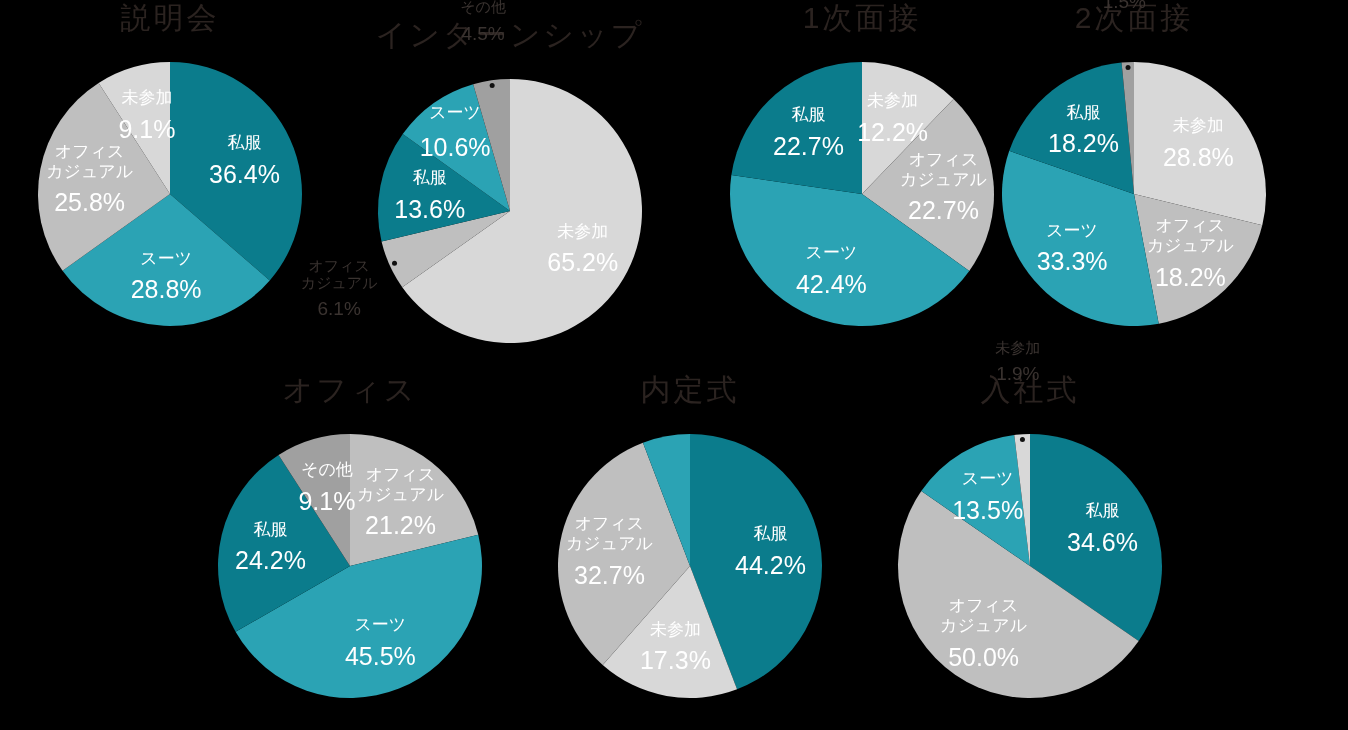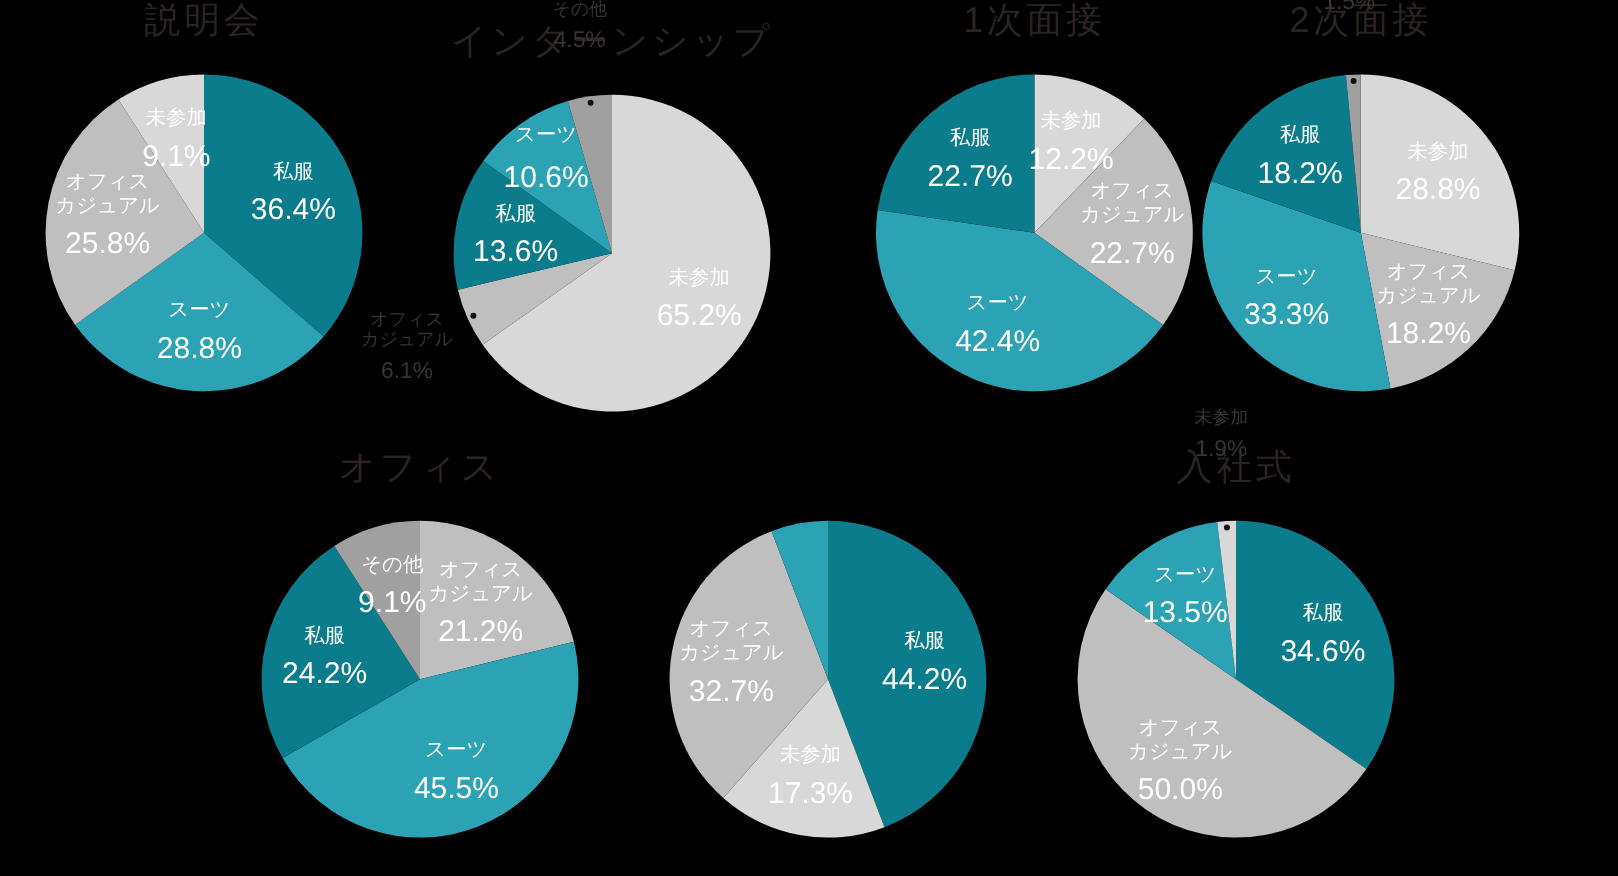--- a/index.html
+++ b/index.html
@@ -188,20 +188,21 @@
             <text x="90.48165897826308" y="146.64492208357836" class="lbl lbl-val" font-size="32">24.2%</text>
           </g>
           <g class="lbl">
             <text x="146.9205818283334" y="54.98168330346513" class="lbl lbl-name">その他</text>
             <text x="146.9205818283334" y="87.48168330346513" class="lbl lbl-val" font-size="26">9.1%</text>
           </g>
         </svg>
       </div>
     </div>
     <div class="chart-cell" style="left: 520px; top: 372px;">
+      <div class="chart-title">内定式</div>
       <div class="pie-wrap">
         <svg width="340" height="300" viewBox="0 0 340 300">
           <path d="M 170 150 L 170 18 A 132 132 0 0 1 217.0463679901491 273.33142040427276 Z" fill="#0b7c8c" class="slab"></path>
           <path d="M 170 150 L 217.0463679901491 273.33142040427276 A 132 132 0 0 1 82.70683377727794 249.01466119122063 Z" fill="#d8d8d8" class="slab"></path>
           <path d="M 170 150 L 82.70683377727794 249.01466119122063 A 132 132 0 0 1 122.95363200985093 26.668579595727195 Z" fill="#bfbfbf" class="slab"></path>
           <path d="M 170 150 L 122.95363200985093 26.668579595727195 A 132 132 0 0 1 169.99999999999997 18 Z" fill="#2ba3b4" class="slab"></path>
           <g class="lbl">
             <text x="250.4851555768178" y="118.67012030475507" class="lbl lbl-name">私服</text>
             <text x="250.4851555768178" y="151.17012030475507" class="lbl lbl-val" font-size="38">44.2%</text>
           </g>

